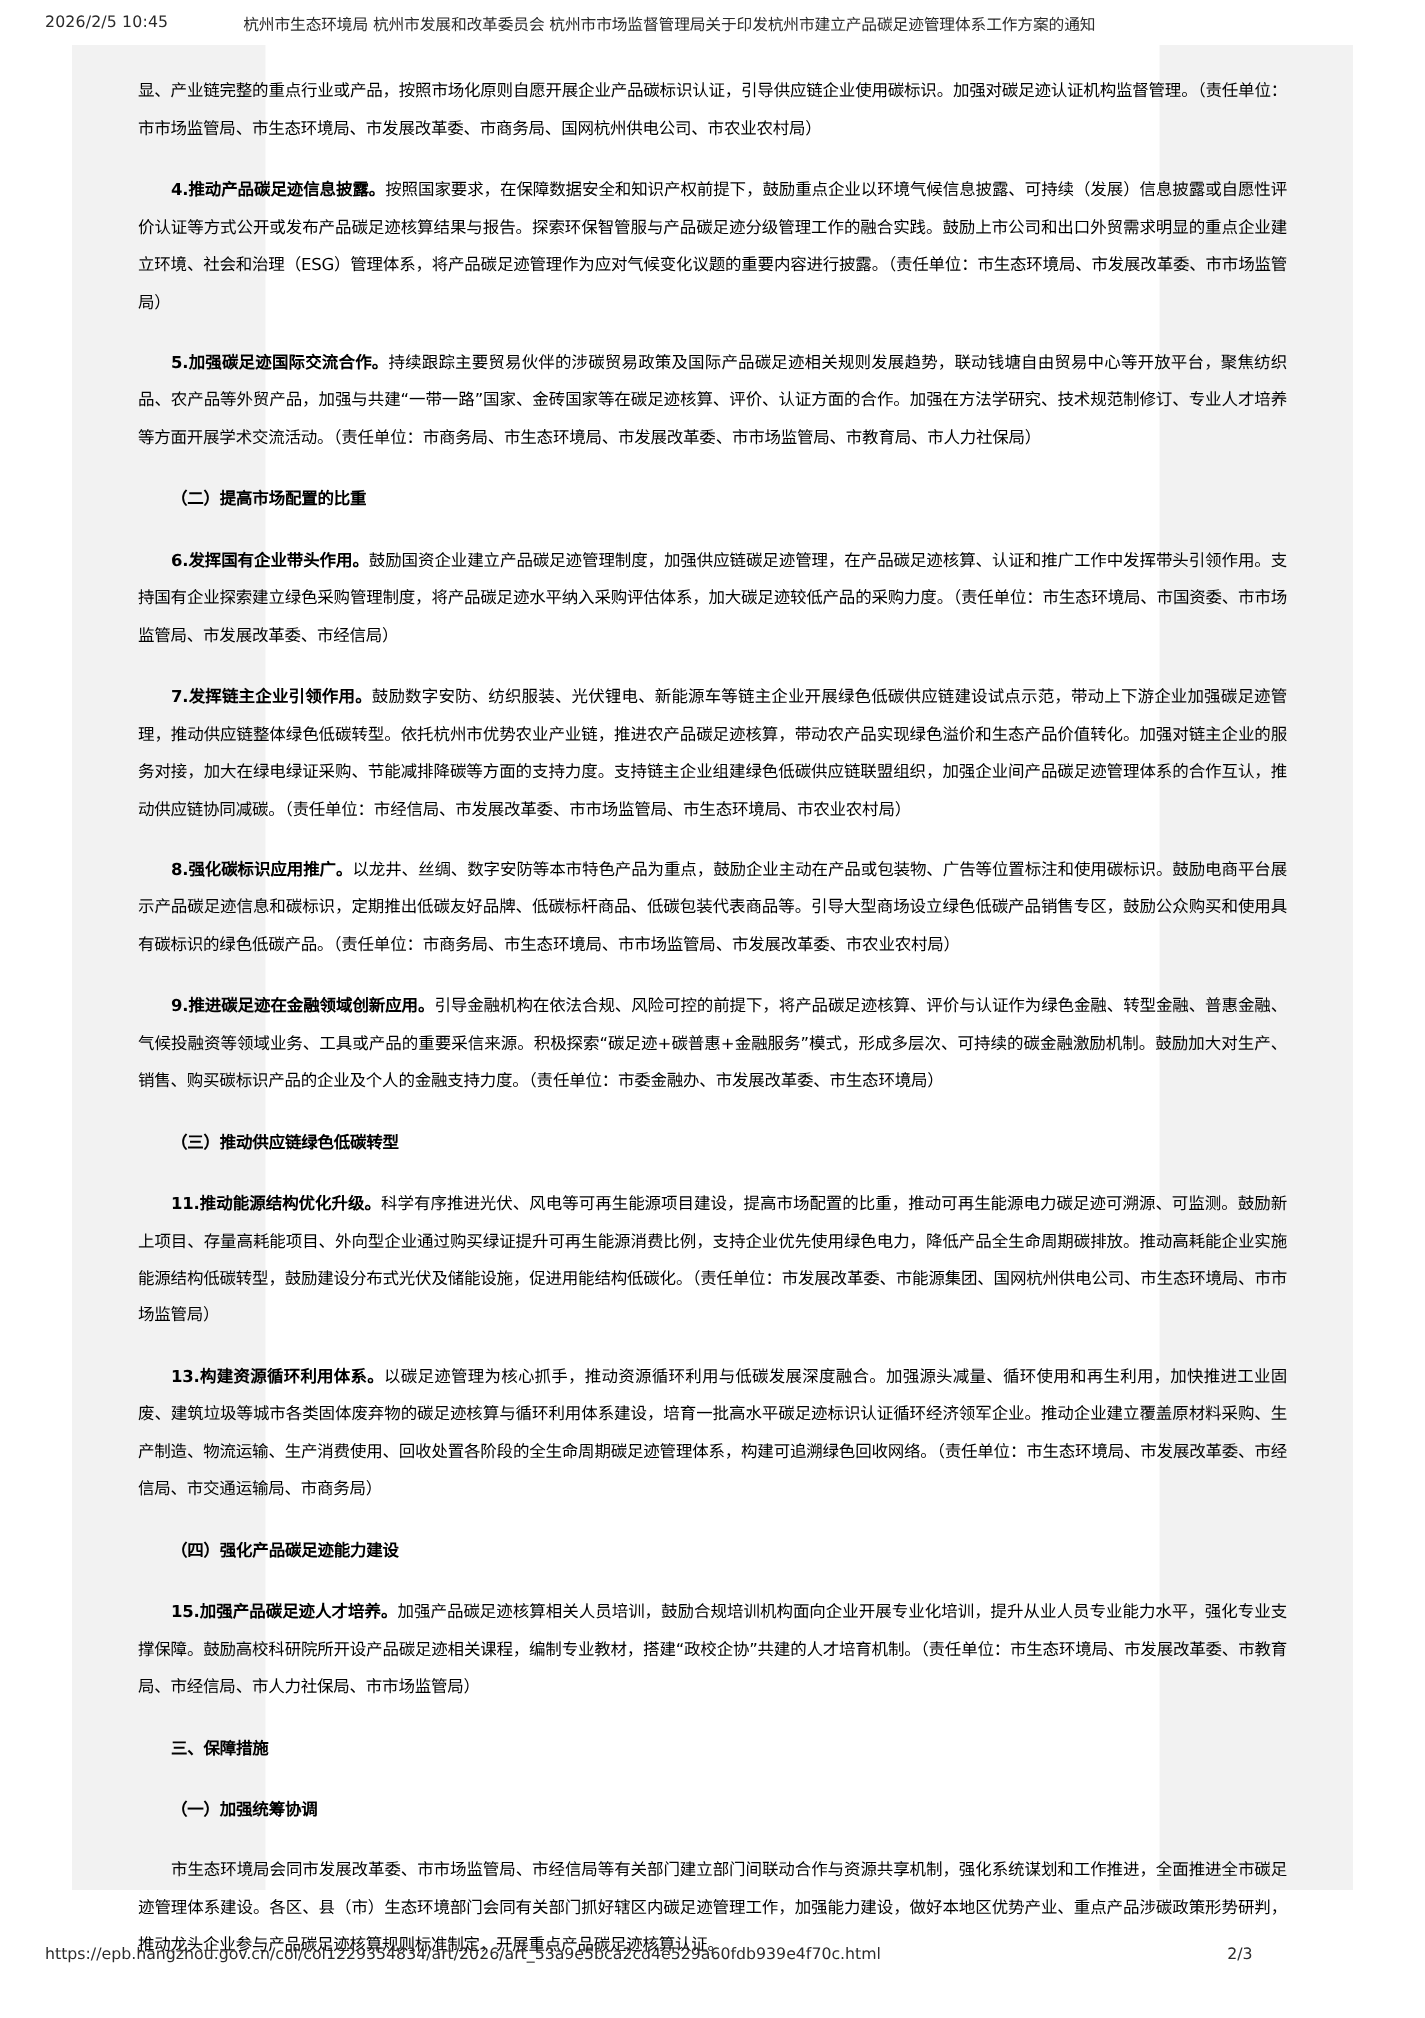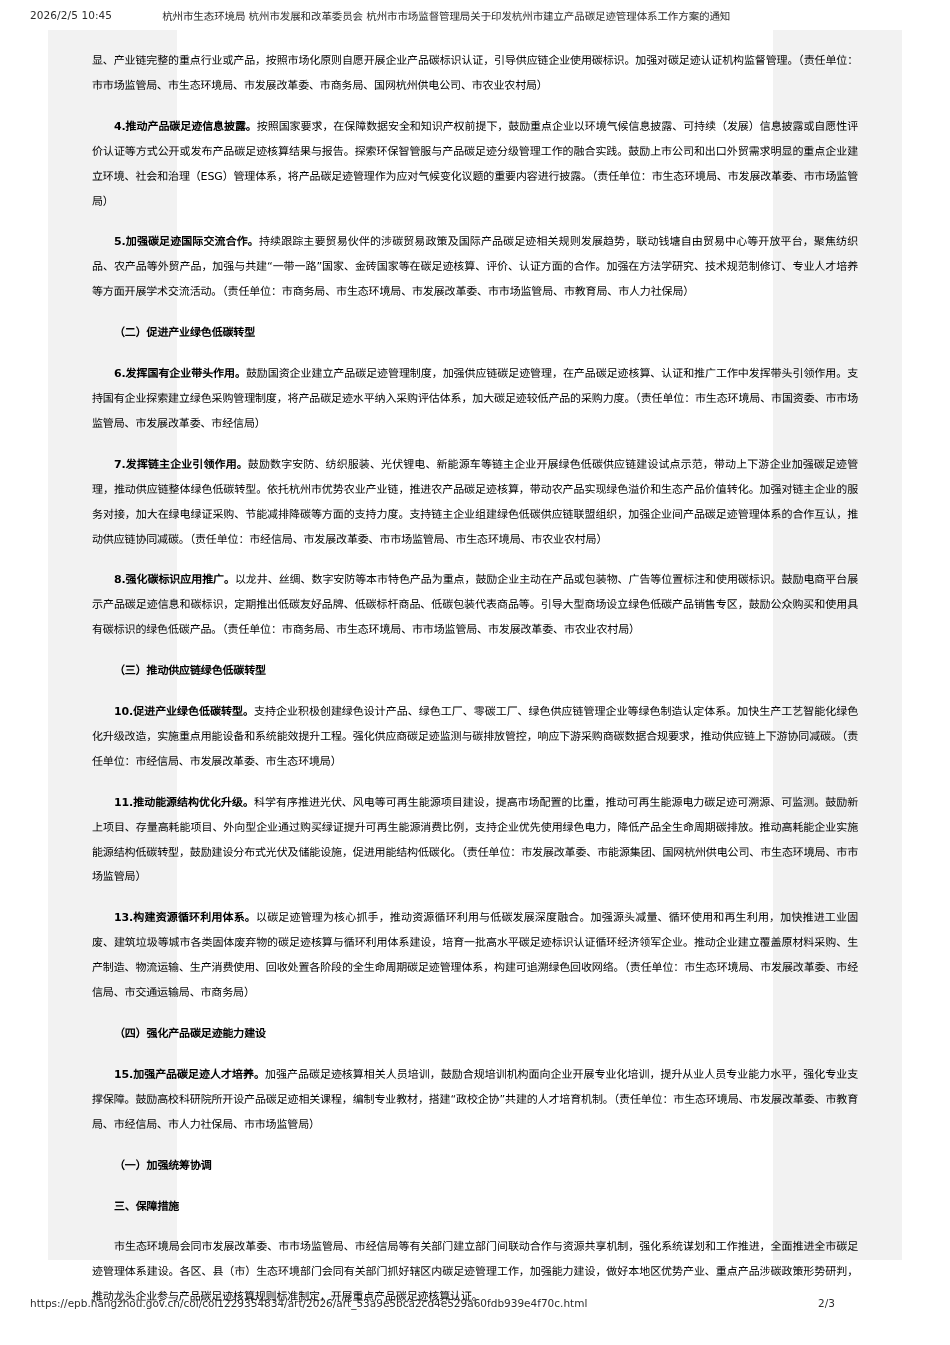--- a/index.html
+++ b/index.html
@@ -127,46 +127,46 @@
 
 <div class="doc">
   <div class="doc-col">
 
     <p class="nodent">显、产业链完整的重点行业或产品，按照市场化原则自愿开展企业产品碳标识认证，引导供应链企业使用碳标识。加强对碳足迹认证机构监督管理。（责任单位：市市场监管局、市生态环境局、市发展改革委、市商务局、国网杭州供电公司、市农业农村局）</p>
 
     <p class="indent"><span class="bold">4.推动产品碳足迹信息披露。</span><span>按照国家要求，在保障数据安全和知识产权前提下，鼓励重点企业以环境气候信息披露、可持续（发展）信息披露或自愿性评价认证等方式公开或发布产品碳足迹核算结果与报告。探索环保智管服与产品碳足迹分级管理工作的融合实践。鼓励上市公司和出口外贸需求明显的重点企业建立环境、社会和治理（ESG）管理体系，将产品碳足迹管理作为应对气候变化议题的重要内容进行披露。（责任单位：市生态环境局、市发展改革委、市市场监管局）</span></p>
 
     <p class="indent"><span class="bold">5.加强碳足迹国际交流合作。</span><span>持续跟踪主要贸易伙伴的涉碳贸易政策及国际产品碳足迹相关规则发展趋势，联动钱塘自由贸易中心等开放平台，聚焦纺织品、农产品等外贸产品，加强与共建“一带一路”国家、金砖国家等在碳足迹核算、评价、认证方面的合作。加强在方法学研究、技术规范制修订、专业人才培养等方面开展学术交流活动。（责任单位：市商务局、市生态环境局、市发展改革委、市市场监管局、市教育局、市人力社保局）</span></p>
 
-    <p class="heading">（二）促进产业绿色低碳转型</p>
+    <p class="heading">（二）提高市场配置的比重</p>
 
     <p class="indent"><span class="bold">6.发挥国有企业带头作用。</span><span>鼓励国资企业建立产品碳足迹管理制度，加强供应链碳足迹管理，在产品碳足迹核算、认证和推广工作中发挥带头引领作用。支持国有企业探索建立绿色采购管理制度，将产品碳足迹水平纳入采购评估体系，加大碳足迹较低产品的采购力度。（责任单位：市生态环境局、市国资委、市市场监管局、市发展改革委、市经信局）</span></p>
 
     <p class="indent"><span class="bold">7.发挥链主企业引领作用。</span><span>鼓励数字安防、纺织服装、光伏锂电、新能源车等链主企业开展绿色低碳供应链建设试点示范，带动上下游企业加强碳足迹管理，推动供应链整体绿色低碳转型。依托杭州市优势农业产业链，推进农产品碳足迹核算，带动农产品实现绿色溢价和生态产品价值转化。加强对链主企业的服务对接，加大在绿电绿证采购、节能减排降碳等方面的支持力度。支持链主企业组建绿色低碳供应链联盟组织，加强企业间产品碳足迹管理体系的合作互认，推动供应链协同减碳。（责任单位：市经信局、市发展改革委、市市场监管局、市生态环境局、市农业农村局）</span></p>
 
     <p class="indent"><span class="bold">8.强化碳标识应用推广。</span><span>以龙井、丝绸、数字安防等本市特色产品为重点，鼓励企业主动在产品或包装物、广告等位置标注和使用碳标识。鼓励电商平台展示产品碳足迹信息和碳标识，定期推出低碳友好品牌、低碳标杆商品、低碳包装代表商品等。引导大型商场设立绿色低碳产品销售专区，鼓励公众购买和使用具有碳标识的绿色低碳产品。（责任单位：市商务局、市生态环境局、市市场监管局、市发展改革委、市农业农村局）</span></p>
 
+    <p class="indent"><span class="bold">9.推进碳足迹在金融领域创新应用。</span><span>引导金融机构在依法合规、风险可控的前提下，将产品碳足迹核算、评价与认证作为绿色金融、转型金融、普惠金融、气候投融资等领域业务、工具或产品的重要采信来源。积极探索“碳足迹+碳普惠+金融服务”模式，形成多层次、可持续的碳金融激励机制。鼓励加大对生产、销售、购买碳标识产品的企业及个人的金融支持力度。（责任单位：市委金融办、市发展改革委、市生态环境局）</span></p>
 
     <p class="heading">（三）推动供应链绿色低碳转型</p>
 
-    <p class="indent"><span class="bold">10.促进产业绿色低碳转型。</span><span>支持企业积极创建绿色设计产品、绿色工厂、零碳工厂、绿色供应链管理企业等绿色制造认定体系。加快生产工艺智能化绿色化升级改造，实施重点用能设备和系统能效提升工程。强化供应商碳足迹监测与碳排放管控，响应下游采购商碳数据合规要求，推动供应链上下游协同减碳。（责任单位：市经信局、市发展改革委、市生态环境局）</span></p>
 
     <p class="indent"><span class="bold">11.推动能源结构优化升级。</span><span>科学有序推进光伏、风电等可再生能源项目建设，提高市场配置的比重，推动可再生能源电力碳足迹可溯源、可监测。鼓励新上项目、存量高耗能项目、外向型企业通过购买绿证提升可再生能源消费比例，支持企业优先使用绿色电力，降低产品全生命周期碳排放。推动高耗能企业实施能源结构低碳转型，鼓励建设分布式光伏及储能设施，促进用能结构低碳化。（责任单位：市发展改革委、市能源集团、国网杭州供电公司、市生态环境局、市市场监管局）</span></p>
 
 
     <p class="indent"><span class="bold">13.构建资源循环利用体系。</span><span>以碳足迹管理为核心抓手，推动资源循环利用与低碳发展深度融合。加强源头减量、循环使用和再生利用，加快推进工业固废、建筑垃圾等城市各类固体废弃物的碳足迹核算与循环利用体系建设，培育一批高水平碳足迹标识认证循环经济领军企业。推动企业建立覆盖原材料采购、生产制造、物流运输、生产消费使用、回收处置各阶段的全生命周期碳足迹管理体系，构建可追溯绿色回收网络。（责任单位：市生态环境局、市发展改革委、市经信局、市交通运输局、市商务局）</span></p>
 
     <p class="heading">（四）强化产品碳足迹能力建设</p>
 
 
     <p class="indent"><span class="bold">15.加强产品碳足迹人才培养。</span><span>加强产品碳足迹核算相关人员培训，鼓励合规培训机构面向企业开展专业化培训，提升从业人员专业能力水平，强化专业支撑保障。鼓励高校科研院所开设产品碳足迹相关课程，编制专业教材，搭建“政校企协”共建的人才培育机制。（责任单位：市生态环境局、市发展改革委、市教育局、市经信局、市人力社保局、市市场监管局）</span></p>
 
+    <p class="heading">三、保障措施</p>
+
     <p class="heading">（一）加强统筹协调</p>
-
-    <p class="heading">三、保障措施</p>
 
     <p class="indent">市生态环境局会同市发展改革委、市市场监管局、市经信局等有关部门建立部门间联动合作与资源共享机制，强化系统谋划和工作推进，全面推进全市碳足迹管理体系建设。各区、县（市）生态环境部门会同有关部门抓好辖区内碳足迹管理工作，加强能力建设，做好本地区优势产业、重点产品涉碳政策形势研判，推动龙头企业参与产品碳足迹核算规则标准制定，开展重点产品碳足迹核算认证。</p>
 
   </div>
 </div>
 
 <div class="print-footer">
   <span>https://epb.hangzhou.gov.cn/col/col1229354834/art/2026/art_53a9e5bca2cd4e529a60fdb939e4f70c.html</span>
   <span>2/3</span>
 </div>

